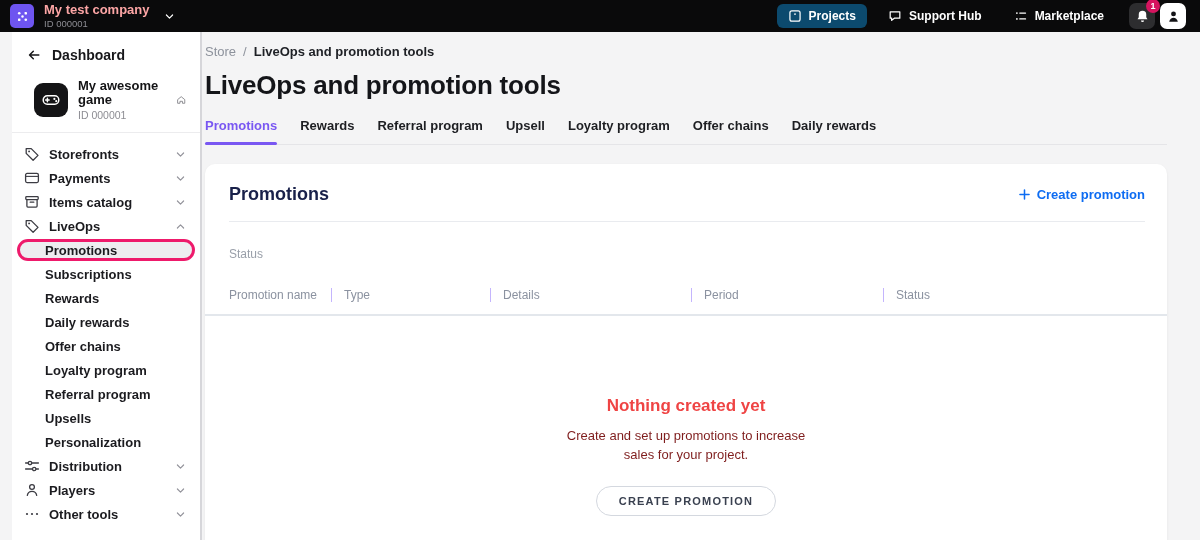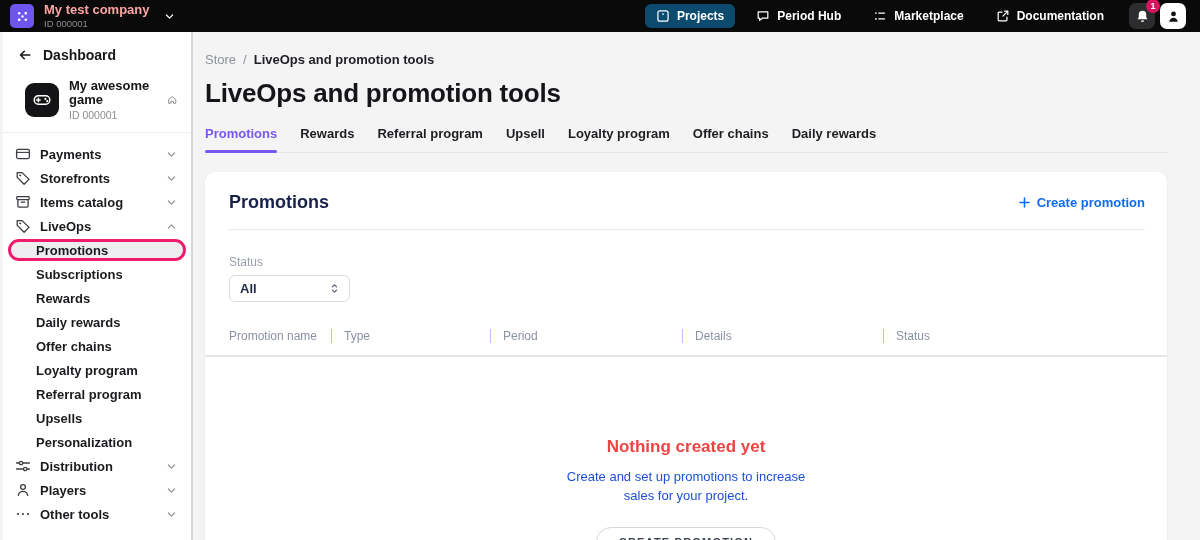--- a/index.html
+++ b/index.html
@@ -26,21 +26,21 @@
   .topbar-right { display:flex; gap:5px; margin-left:14px; }
   .icon-btn { position:relative; width:26px; height:26px; border-radius:7px; border:none; display:grid;
               place-items:center; cursor:pointer; }
   .icon-btn.dark { background:#2d2d2f; color:#fff; }
   .icon-btn.light { background:#fff; color:#131316; }
   .icon-btn .icon { width:15px; height:15px; }
   .badge { position:absolute; top:-4px; right:-5px; min-width:14px; height:14px; border-radius:7px;
            background:#d6145f; color:#fff; font-size:9px; font-weight:700; display:grid; place-items:center; padding:0 3px; }
 
   
-  .sidebar { position:absolute; top:32px; left:3px; bottom:0; width:190px; background:#fff;
+  .sidebar { position:absolute; top:32px; left:12px; bottom:0; width:190px; background:#fff;
              border-right:2px solid #d6d6da; }
   .dash { display:flex; align-items:center; gap:11px; padding:15px 16px 11px 15px; font-size:14px;
           font-weight:700; color:#17171a; cursor:pointer; }
   .dash .icon { width:14px; height:14px; color:#17171a; }
   .project { display:flex; align-items:center; gap:10px; padding:5px 14px 11px 22px; cursor:pointer; }
   .proj-icon { width:34px; height:34px; border-radius:9px; background:#141416; display:grid;
                place-items:center; color:#fff; flex:none; }
   .proj-icon .icon { width:20px; height:20px; }
   .proj-name { font-size:13px; font-weight:700; color:#141416; line-height:14px; }
   .proj-id { font-size:10.5px; color:#8d8d93; margin-top:2px; }
@@ -49,21 +49,21 @@
   .menu { padding-top:9px; }
   .m-item { display:flex; align-items:center; gap:9px; height:24px; padding:0 14px 0 12px;
             font-size:13px; font-weight:700; color:#1b1b1f; cursor:pointer; }
   .m-item .icon { width:16px; height:16px; color:#3c3c43; flex:none; }
   .m-item .chev { margin-left:auto; width:11px; height:11px; color:#93939b; }
   .m-sub { padding-left:33px; }
   .m-active { margin:1px 5px; height:22px; border:3px solid #ee1a6b; border-radius:15px;
               background:#ededf0; padding:0 0 0 25px; }
 
   
-  .main { position:absolute; left:190px; top:32px; right:0; bottom:0; padding:20px 33px 0 15px; }
+  .main { position:absolute; left:190px; top:32px; right:0; bottom:0; padding:12px 33px 0 15px; }
   .crumbs { display:flex; gap:7px; font-size:13px; color:#8d929c; }
   .crumb-current { color:#1e2025; font-weight:600; }
   .page-title { margin-top:11px; font-size:26px; font-weight:700; color:#141519; letter-spacing:-0.2px; }
   .tabs { display:flex; gap:23px; margin-top:17px; border-bottom:1px solid #e5e5e8; }
   .tab { position:relative; padding-bottom:11px; font-size:13px; font-weight:700; color:#1d1e22; cursor:pointer; }
   .tab.active { color:#7957f2; }
   .tab.active::after { content:""; position:absolute; left:0; right:0; bottom:-1px; height:3px;
                        border-radius:2px; background:#7957f2; }
   .card { margin-top:19px; background:#fff; border-radius:10px; box-shadow:0 1px 3px rgba(20,20,40,.06);
           height:400px; overflow:hidden; }
@@ -78,21 +78,21 @@
   .select { margin-top:6px; width:121px; height:27px; border:1px solid #d9dde3; border-radius:6px;
             display:flex; align-items:center; padding:0 8px 0 10px; background:#fff; cursor:pointer; }
   .select-val { font-size:13px; font-weight:700; color:#1d2747; }
   .select .icon { margin-left:auto; width:13px; height:13px; color:#545d6d; }
   .thead { display:flex; margin-top:27px; padding-bottom:12px; }
   .th { font-size:12px; color:#8b92a0; padding-left:12px; border-left:1px solid #c4b5fd; }
   .th:first-child { border-left:none; padding-left:24px; }
   .thead-div { height:2px; background:#e3e7ec; }
   .empty { text-align:center; padding-top:80px; }
   .empty-title { font-size:17px; font-weight:700; color:#ef4444; }
-  .empty-desc { margin-top:10px; font-size:13px; color:#1d4ed8; line-height:19px; }
+  .empty-desc { margin-top:10px; font-size:13px; color:#7f1d1d; line-height:19px; }
   .empty-btn { margin-top:22px; height:30px; padding:0 22px; border:1px solid #d4d8df; border-radius:16px;
                background:#fff; font-family:inherit; font-size:11px; font-weight:700; letter-spacing:1.2px;
                color:#3a4150; cursor:pointer; }
 </style>
 </head>
 <body>
 
 <header class="topbar">
   <div class="company">
     <span class="logo">
@@ -125,41 +125,31 @@
           </svg>
         </span>
         <span>Projects</span>
       </button>
       <button class="nav-item">
         <span class="icon">
           <svg viewBox="0 0 16 16" fill="none" stroke="currentColor" stroke-width="1.4" stroke-linejoin="round">
             <path d="M2.5 3.2h11v7.3H7.2L4.2 13v-2.5H2.5z"></path>
           </svg>
         </span>
-        <span>Period Hub</span>
+        <span>Support Hub</span>
       </button>
       <button class="nav-item">
         <span class="icon">
           <svg viewBox="0 0 16 16" fill="none" stroke="currentColor" stroke-width="1.4" stroke-linecap="round">
             <circle cx="3.3" cy="4.6" r="1" fill="currentColor" stroke="none"></circle>
             <circle cx="3.3" cy="11.4" r="1" fill="currentColor" stroke="none"></circle>
             <path d="M6.6 4.6h6.6M6.6 11.4h6.6"></path>
           </svg>
         </span>
         <span>Marketplace</span>
-      </button>
-      <button class="nav-item">
-        <span class="icon">
-          <svg viewBox="0 0 16 16" fill="none" stroke="currentColor" stroke-width="1.4" stroke-linecap="round" stroke-linejoin="round">
-            <path d="M12.5 9.2v3.3a1 1 0 0 1-1 1H3.5a1 1 0 0 1-1-1v-8a1 1 0 0 1 1-1H7"></path>
-            <path d="M9.8 2.5h3.7v3.7"></path>
-            <path d="M13.3 2.7L7.9 8.1"></path>
-          </svg>
-        </span>
-        <span>Documentation</span>
       </button>
     </nav>
   <div class="topbar-right">
     <button class="icon-btn dark">
       <span class="icon">
           <svg viewBox="0 0 16 16" fill="currentColor">
             <path d="M8 1.8a4 4 0 0 0-4 4v2.9L2.7 10.9h10.6L12 8.7V5.8a4 4 0 0 0-4-4z"></path>
             <path d="M6.4 12.2a1.6 1.6 0 0 0 3.2 0z"></path>
           </svg>
         </span>
@@ -203,40 +193,40 @@
     <span class="icon home">
         <svg viewBox="0 0 16 16" fill="none" stroke="currentColor" stroke-width="1.3" stroke-linejoin="round">
           <path d="M2.5 7.4L8 2.9l5.5 4.5V13H9.9v-3H6.1v3H2.5z"></path>
         </svg>
       </span>
   </div>
   <div class="side-div"></div>
   <nav class="menu" id="side-menu">
       <div class="m-item">
         <span class="icon">
+          <svg viewBox="0 0 16 16" fill="none" stroke="currentColor" stroke-width="1.3" stroke-linejoin="round">
+            <path d="M2.2 2.6h5L14 9.4l-4.9 4.9-6.9-6.9z"></path>
+            <circle cx="5.1" cy="5.4" r="0.95" fill="currentColor" stroke="none"></circle>
+          </svg>
+        </span>
+        <span>Storefronts</span>
+        <span class="icon chev">
+          <svg viewBox="0 0 16 16" fill="none" stroke="currentColor" stroke-width="1.7" stroke-linecap="round" stroke-linejoin="round">
+            <path d="M3.5 5.8L8 10.3l4.5-4.5"></path>
+          </svg>
+        </span>
+      </div>
+      <div class="m-item">
+        <span class="icon">
           <svg viewBox="0 0 16 16" fill="none" stroke="currentColor" stroke-width="1.3">
             <rect x="1.6" y="3.4" width="12.8" height="9.2" rx="1.5"></rect>
             <path d="M1.6 6.4h12.8" stroke-width="1.1"></path>
           </svg>
         </span>
         <span>Payments</span>
-        <span class="icon chev">
-          <svg viewBox="0 0 16 16" fill="none" stroke="currentColor" stroke-width="1.7" stroke-linecap="round" stroke-linejoin="round">
-            <path d="M3.5 5.8L8 10.3l4.5-4.5"></path>
-          </svg>
-        </span>
-      </div>
-      <div class="m-item">
-        <span class="icon">
-          <svg viewBox="0 0 16 16" fill="none" stroke="currentColor" stroke-width="1.3" stroke-linejoin="round">
-            <path d="M2.2 2.6h5L14 9.4l-4.9 4.9-6.9-6.9z"></path>
-            <circle cx="5.1" cy="5.4" r="0.95" fill="currentColor" stroke="none"></circle>
-          </svg>
-        </span>
-        <span>Storefronts</span>
         <span class="icon chev">
           <svg viewBox="0 0 16 16" fill="none" stroke="currentColor" stroke-width="1.7" stroke-linecap="round" stroke-linejoin="round">
             <path d="M3.5 5.8L8 10.3l4.5-4.5"></path>
           </svg>
         </span>
       </div>
       <div class="m-item">
         <span class="icon">
           <svg viewBox="0 0 16 16" fill="none" stroke="currentColor" stroke-width="1.3" stroke-linejoin="round">
             <rect x="1.8" y="2.6" width="12.4" height="3" rx="0.8"></rect>
@@ -364,34 +354,26 @@
             <svg viewBox="0 0 16 16" fill="none" stroke="currentColor" stroke-width="1.9" stroke-linecap="round">
               <path d="M8 2.4v11.2M2.4 8h11.2"></path>
             </svg>
           </span>
         <span>Create promotion</span>
       </div>
     </div>
     <div class="card-div"></div>
     <div class="filter">
       <div class="f-label">Status</div>
-      <div class="select">
-        <span class="select-val">All</span>
-        <span class="icon">
-            <svg viewBox="0 0 16 16" fill="none" stroke="currentColor" stroke-width="1.4" stroke-linecap="round" stroke-linejoin="round">
-              <path d="M5.5 6L8 3.5 10.5 6M5.5 10L8 12.5 10.5 10"></path>
-            </svg>
-          </span>
-      </div>
     </div>
     <div class="thead" id="thead">
         <div class="th" style="width: 126px;">Promotion name</div>
         <div class="th" style="width: 159px;">Type</div>
+        <div class="th" style="width: 201px;">Details</div>
         <div class="th" style="width: 192px;">Period</div>
-        <div class="th" style="width: 201px;">Details</div>
         <div class="th" style="flex: 1 1 0%;">Status</div>
       </div>
     <div class="thead-div"></div>
     <div class="empty">
       <div class="empty-title">Nothing created yet</div>
       <div class="empty-desc">
         <div>Create and set up promotions to increase</div>
         <div>sales for your project.</div>
       </div>
       <button class="empty-btn">CREATE PROMOTION</button>

